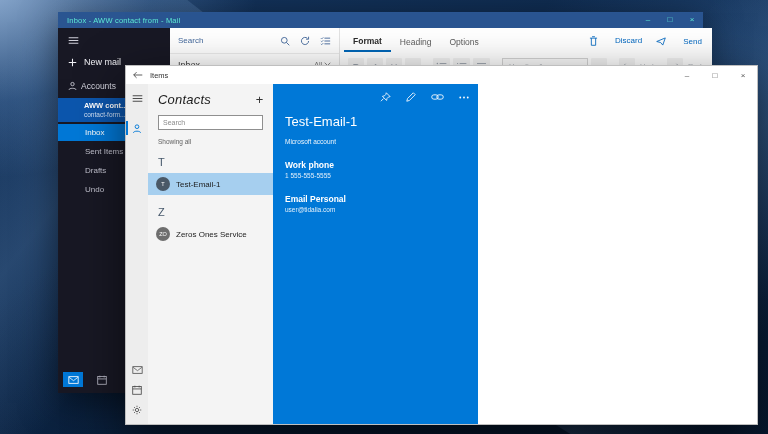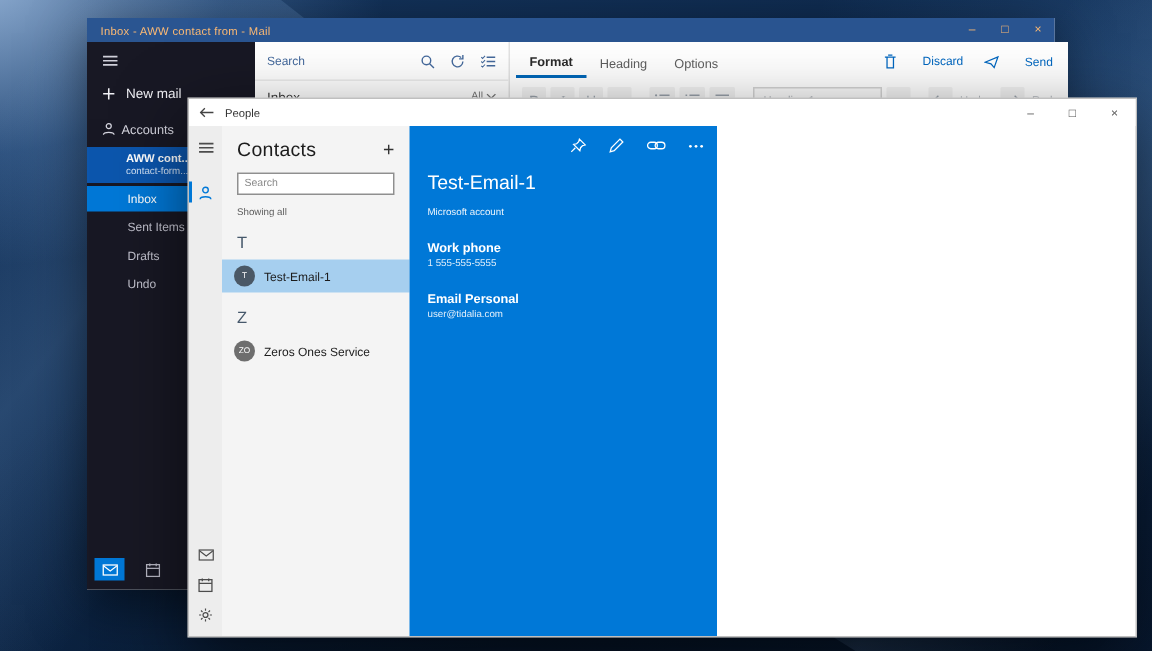--- a/index.html
+++ b/index.html
@@ -16,21 +16,21 @@
   .beam1 { left:-140px; top:-60px; width:260px; height:700px; transform:rotate(38deg);
     background:linear-gradient(90deg, transparent, rgba(150,195,245,.18), transparent); }
   .beam2 { left:620px; top:-120px; width:220px; height:600px; transform:rotate(32deg);
     background:linear-gradient(90deg, transparent, rgba(140,190,240,.14), transparent); }
   .spacer { flex:1; }
   svg.ic { display:block; }
 
   
   .mail-win { position:absolute; left:58px; top:12px; width:645px; height:381px;
     box-shadow:0 10px 34px rgba(0,0,0,.5); background:#fff; }
-  .mail-titlebar { height:16px; background:#2a5591; color:#fdba74; display:flex; align-items:center; }
+  .mail-titlebar { height:16px; background:#2a5591; color:#5eead4; display:flex; align-items:center; }
   .mail-title { font-size:7.5px; padding-left:9px; letter-spacing:.2px; }
   .winbtn { width:22px; height:16px; display:flex; align-items:center; justify-content:center;
     font-size:8px; line-height:1; }
   .mail-body { display:flex; height:365px; }
 
   .mail-sidebar { width:112px; background:#181824; position:relative; color:#e8e8ee; flex:none; }
   .ms-burger { padding:8px 0 0 10px; color:#d0d0da; }
   .ms-newmail { display:flex; align-items:center; gap:7px; padding:12px 0 0 10px; font-size:9px; color:#f0f0f5; }
   .ms-row { display:flex; align-items:center; gap:4px; padding:14px 0 0 10px; font-size:8.5px; color:#d6d6e0; }
   .ms-account { margin-top:7px; background:#0c56ad; padding:3px 0 4px 26px; }
@@ -73,21 +73,21 @@
   .pw-title { font-size:7.5px; color:#333; }
   .pw-btn { width:28px; height:18px; display:flex; align-items:center; justify-content:center; color:#555; font-size:8px; }
   .pw-body { display:flex; height:340px; }
 
   .pw-rail { width:22px; background:#ededed; display:flex; flex-direction:column; align-items:center; flex:none; }
   .rail-ic { width:22px; height:20px; display:flex; align-items:center; justify-content:center; color:#4c4c4c; position:relative; }
   .rail-ic.sel { color:#0078d7; }
   .rail-ic.sel::before { content:""; position:absolute; left:0; top:3px; bottom:3px; width:2px; background:#0078d7; }
 
   .pw-contacts { width:125px; background:#f4f4f4; flex:none; }
-  .pc-head { display:flex; align-items:center; padding:8px 10px 0; }
+  .pc-head { display:flex; align-items:center; padding:8px 10px 0;font-style:italic; }
   .pc-title { font-size:13px; font-weight:300; color:#1c1c1c; letter-spacing:.2px; }
   .pc-add { font-size:13px; color:#333; font-weight:300; }
   .pc-search { display:block; width:105px; margin:8px 10px 0; height:15px; border:1px solid #8f8f8f;
     background:#fff; font-size:7px; padding:0 4px; color:#333; font-family:"Liberation Sans", sans-serif; outline:none; }
   .pc-search::placeholder { color:#8a8a8a; }
   .pc-showing { margin:8px 10px 0; font-size:6.5px; color:#5e5e5e; }
   .pc-letter { margin:11px 10px 0; font-size:11px; color:#46586b; }
   .pc-row { margin-top:5px; height:22px; display:flex; align-items:center; gap:6px; padding-left:8px; }
   .pc-row.sel { background:#a6cfef; }
   .pc-avatar { width:14px; height:14px; border-radius:50%; color:#fff; font-size:5.5px;
@@ -280,21 +280,21 @@
     </div>
   </div>
 
   <div class="people-win">
     <div class="pw-titlebar">
       <span class="pw-back">
         <svg class="ic" width="10" height="8" viewBox="0 0 14 11">
             <path d="M13 5.5H1M5 1.5l-4 4 4 4" stroke="currentColor" stroke-width="1.2" fill="none"></path>
           </svg>
       </span>
-      <span class="pw-title">People</span>
+      <span class="pw-title">Items</span>
       <span class="spacer"></span>
       <span class="pw-btn">–</span>
       <span class="pw-btn">□</span>
       <span class="pw-btn">×</span>
     </div>
     <div class="pw-body">
 
       <div class="pw-rail">
         <span class="rail-ic" style="margin-top:4px">
           <svg class="ic" width="11" height="9" viewBox="0 0 16 12">

